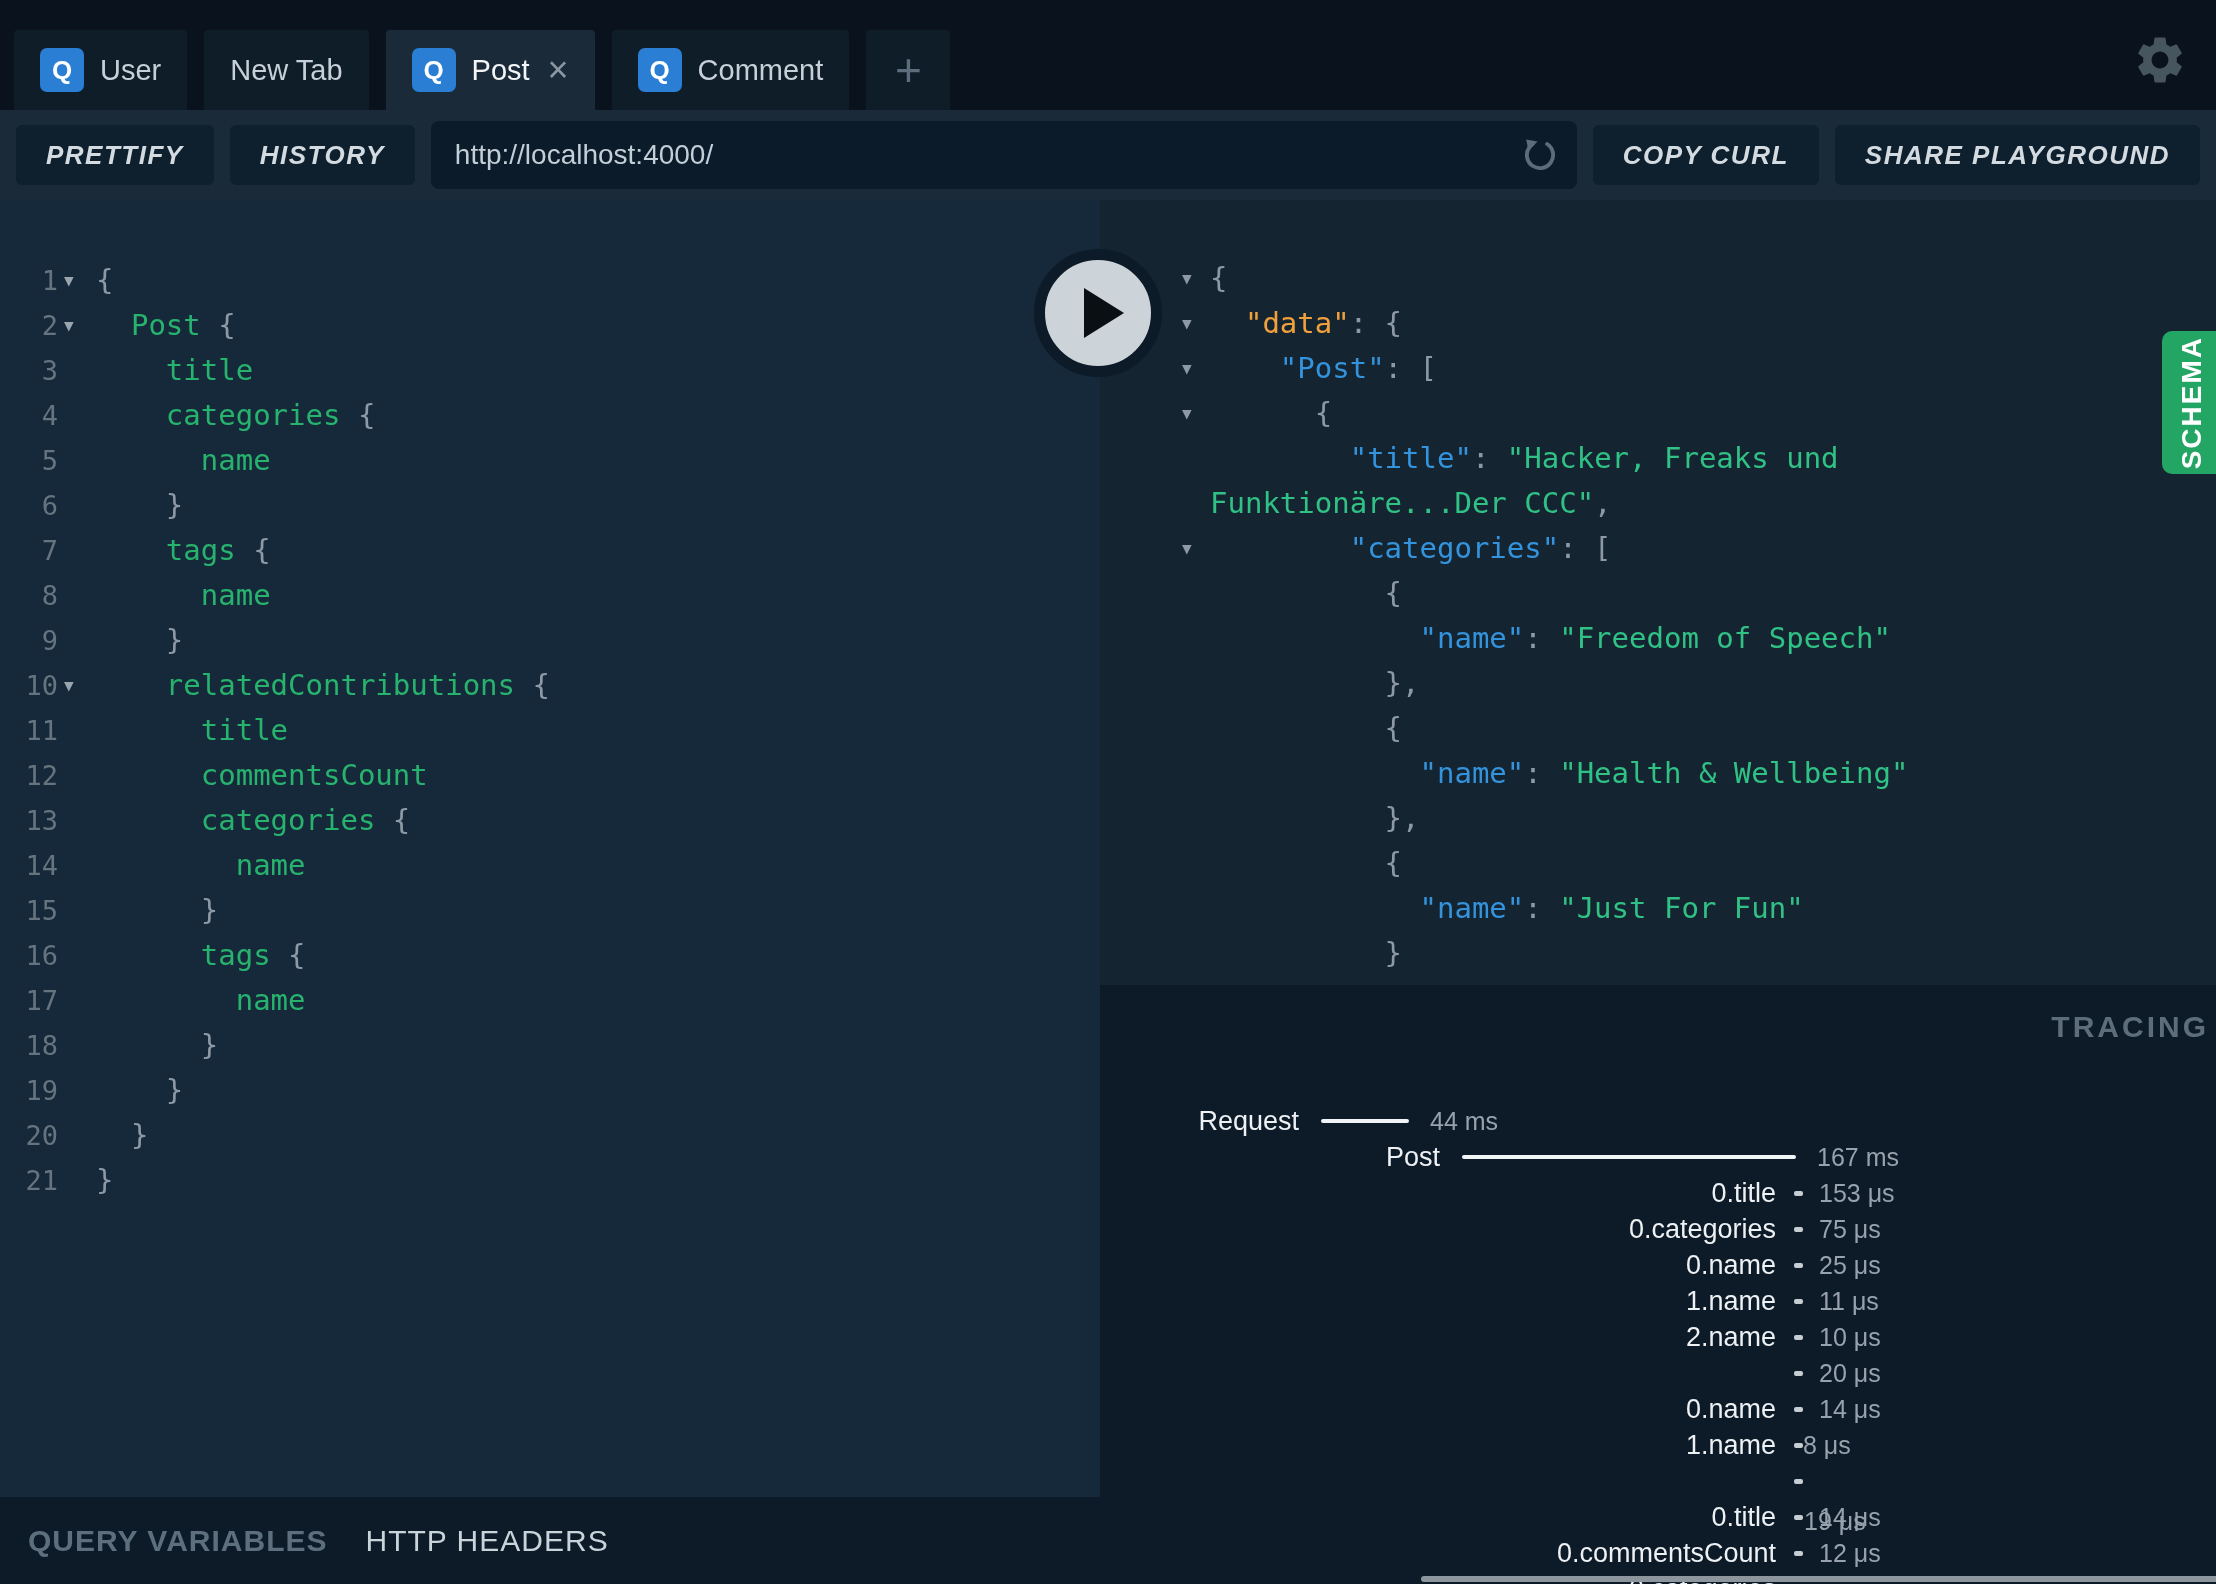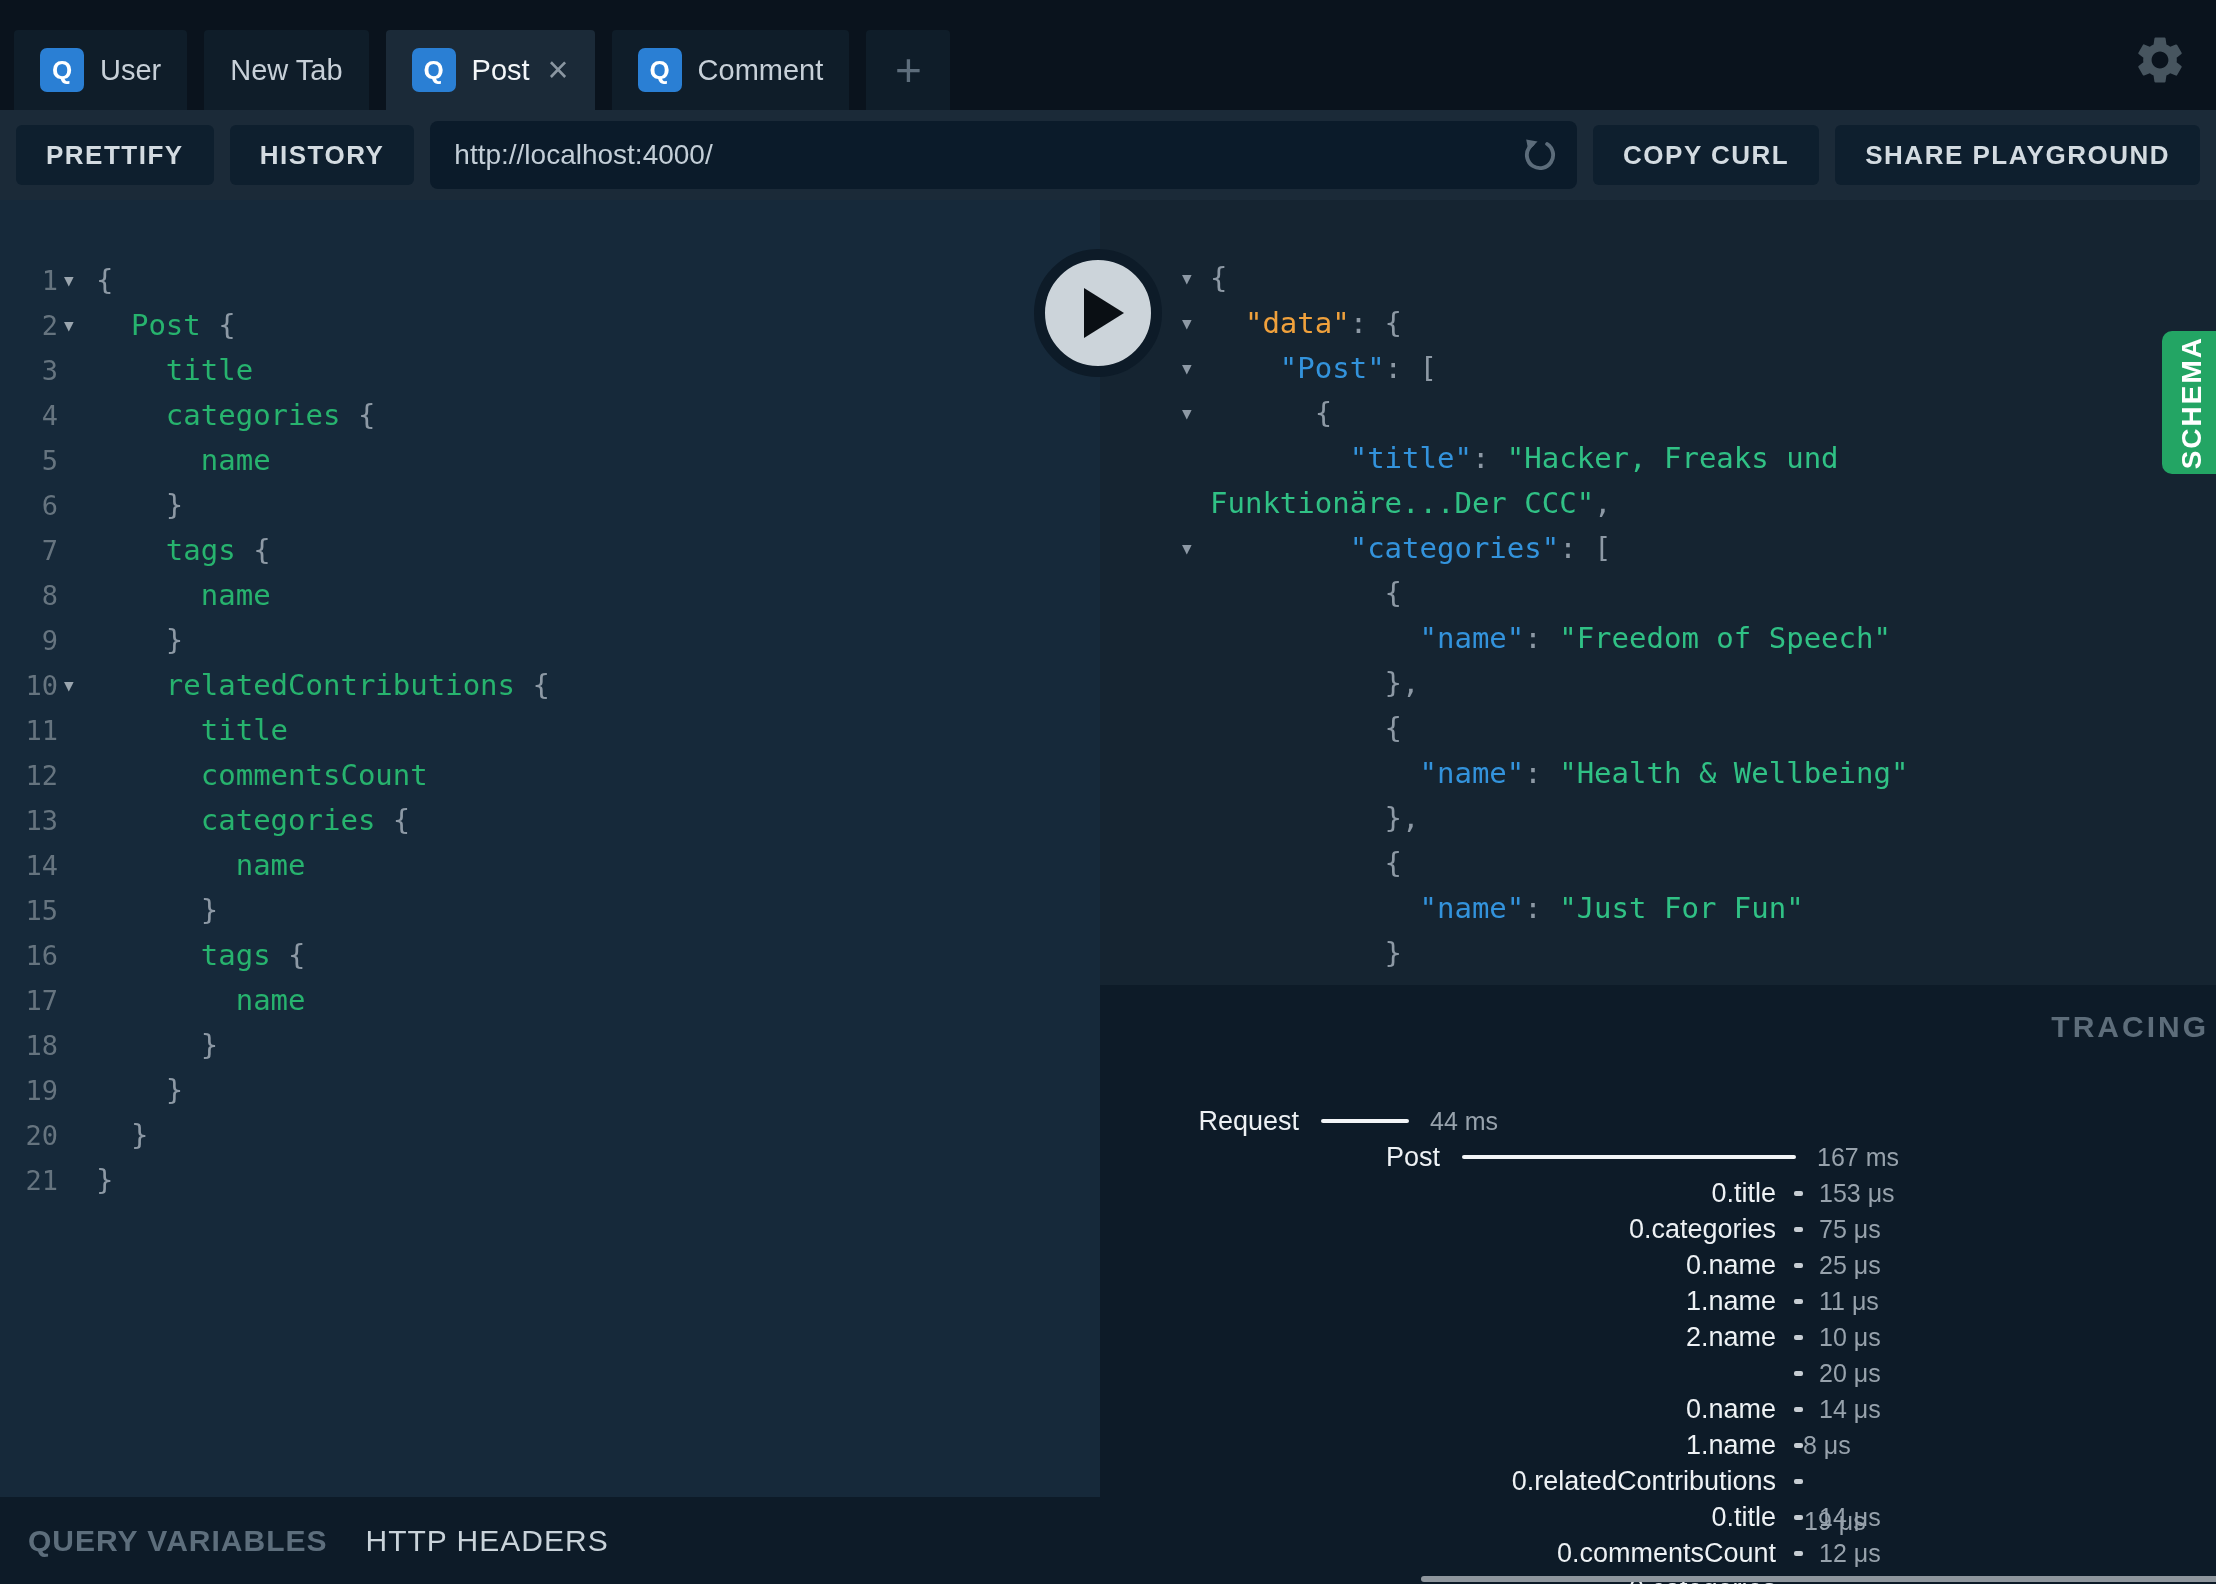--- a/index.html
+++ b/index.html
@@ -19,21 +19,21 @@
           font-weight:bold;font-size:26px;display:flex;align-items:center;justify-content:center;flex:0 0 auto;}
   .tabclose{color:#8a96a1;font-size:36px;line-height:1;margin-left:2px;}
   .tab.add{width:84px;padding:0;justify-content:center;color:#5d6d7b;font-size:46px;font-weight:300;}
   .gear{position:absolute;right:28px;top:32px;width:56px;height:56px;cursor:pointer;}
 
   
   .toolbar{position:absolute;left:0;top:110px;width:2216px;height:90px;background:#1b2a38;
            display:flex;align-items:center;padding:0 16px;gap:16px;box-sizing:border-box;}
   .tbtn{height:60px;background:#0e1f2e;border:none;border-radius:6px;color:#d3dbe1;
         font-size:26px;letter-spacing:1.5px;font-weight:600;padding:0 30px;
-        font-family:"Liberation Sans",sans-serif;cursor:pointer;white-space:nowrap;}
+        font-family:"Liberation Sans",sans-serif;cursor:pointer;white-space:nowrap;font-style:italic;}
   .urlwrap{flex:1;height:68px;background:#0b1b2a;border-radius:8px;position:relative;
            display:flex;align-items:center;}
   .urlwrap input{flex:1;background:transparent;border:none;color:#c3ced7;font-size:28px;
                  padding:0 74px 0 24px;font-family:"Liberation Sans",sans-serif;outline:none;}
   .refresh{position:absolute;right:16px;width:42px;height:42px;cursor:pointer;}
 
   
   .editor{position:absolute;left:0;top:200px;width:1100px;height:1297px;background:#16293a;overflow:hidden;}
   #query-lines{position:absolute;left:0;top:58px;right:0;}
   .qline{position:relative;height:45px;line-height:45px;white-space:pre;
@@ -229,21 +229,20 @@
           <span class="tlabel" style="width: 676px;">0.name</span>
           <span class="tdot" style="left: 694px;"></span>
           <span class="tvalue" style="left: 719px;">14 μs</span>
         </div>
         <div class="trow" style="top: 442px;">
           <span class="tlabel" style="width: 676px;">1.name</span>
           <span class="tdot" style="left: 694px;"></span>
           <span class="tvalue" style="left: 703px;">8 μs</span>
         </div>
         <div class="trow" style="top: 478px;">
-          <span class="tlabel" style="width: 676px;">0.relatedContributions</span>
           <span class="tdot" style="left: 694px;"></span>
           <span class="tvalue" style="left: 704px; margin-top: 40px;">19 μs</span>
         </div>
         <div class="trow" style="top: 514px;">
           <span class="tlabel" style="width: 676px;">0.title</span>
           <span class="tdot" style="left: 694px;"></span>
           <span class="tvalue" style="left: 719px;">14 μs</span>
         </div>
         <div class="trow" style="top: 550px;">
           <span class="tlabel" style="width: 676px;">0.commentsCount</span>

